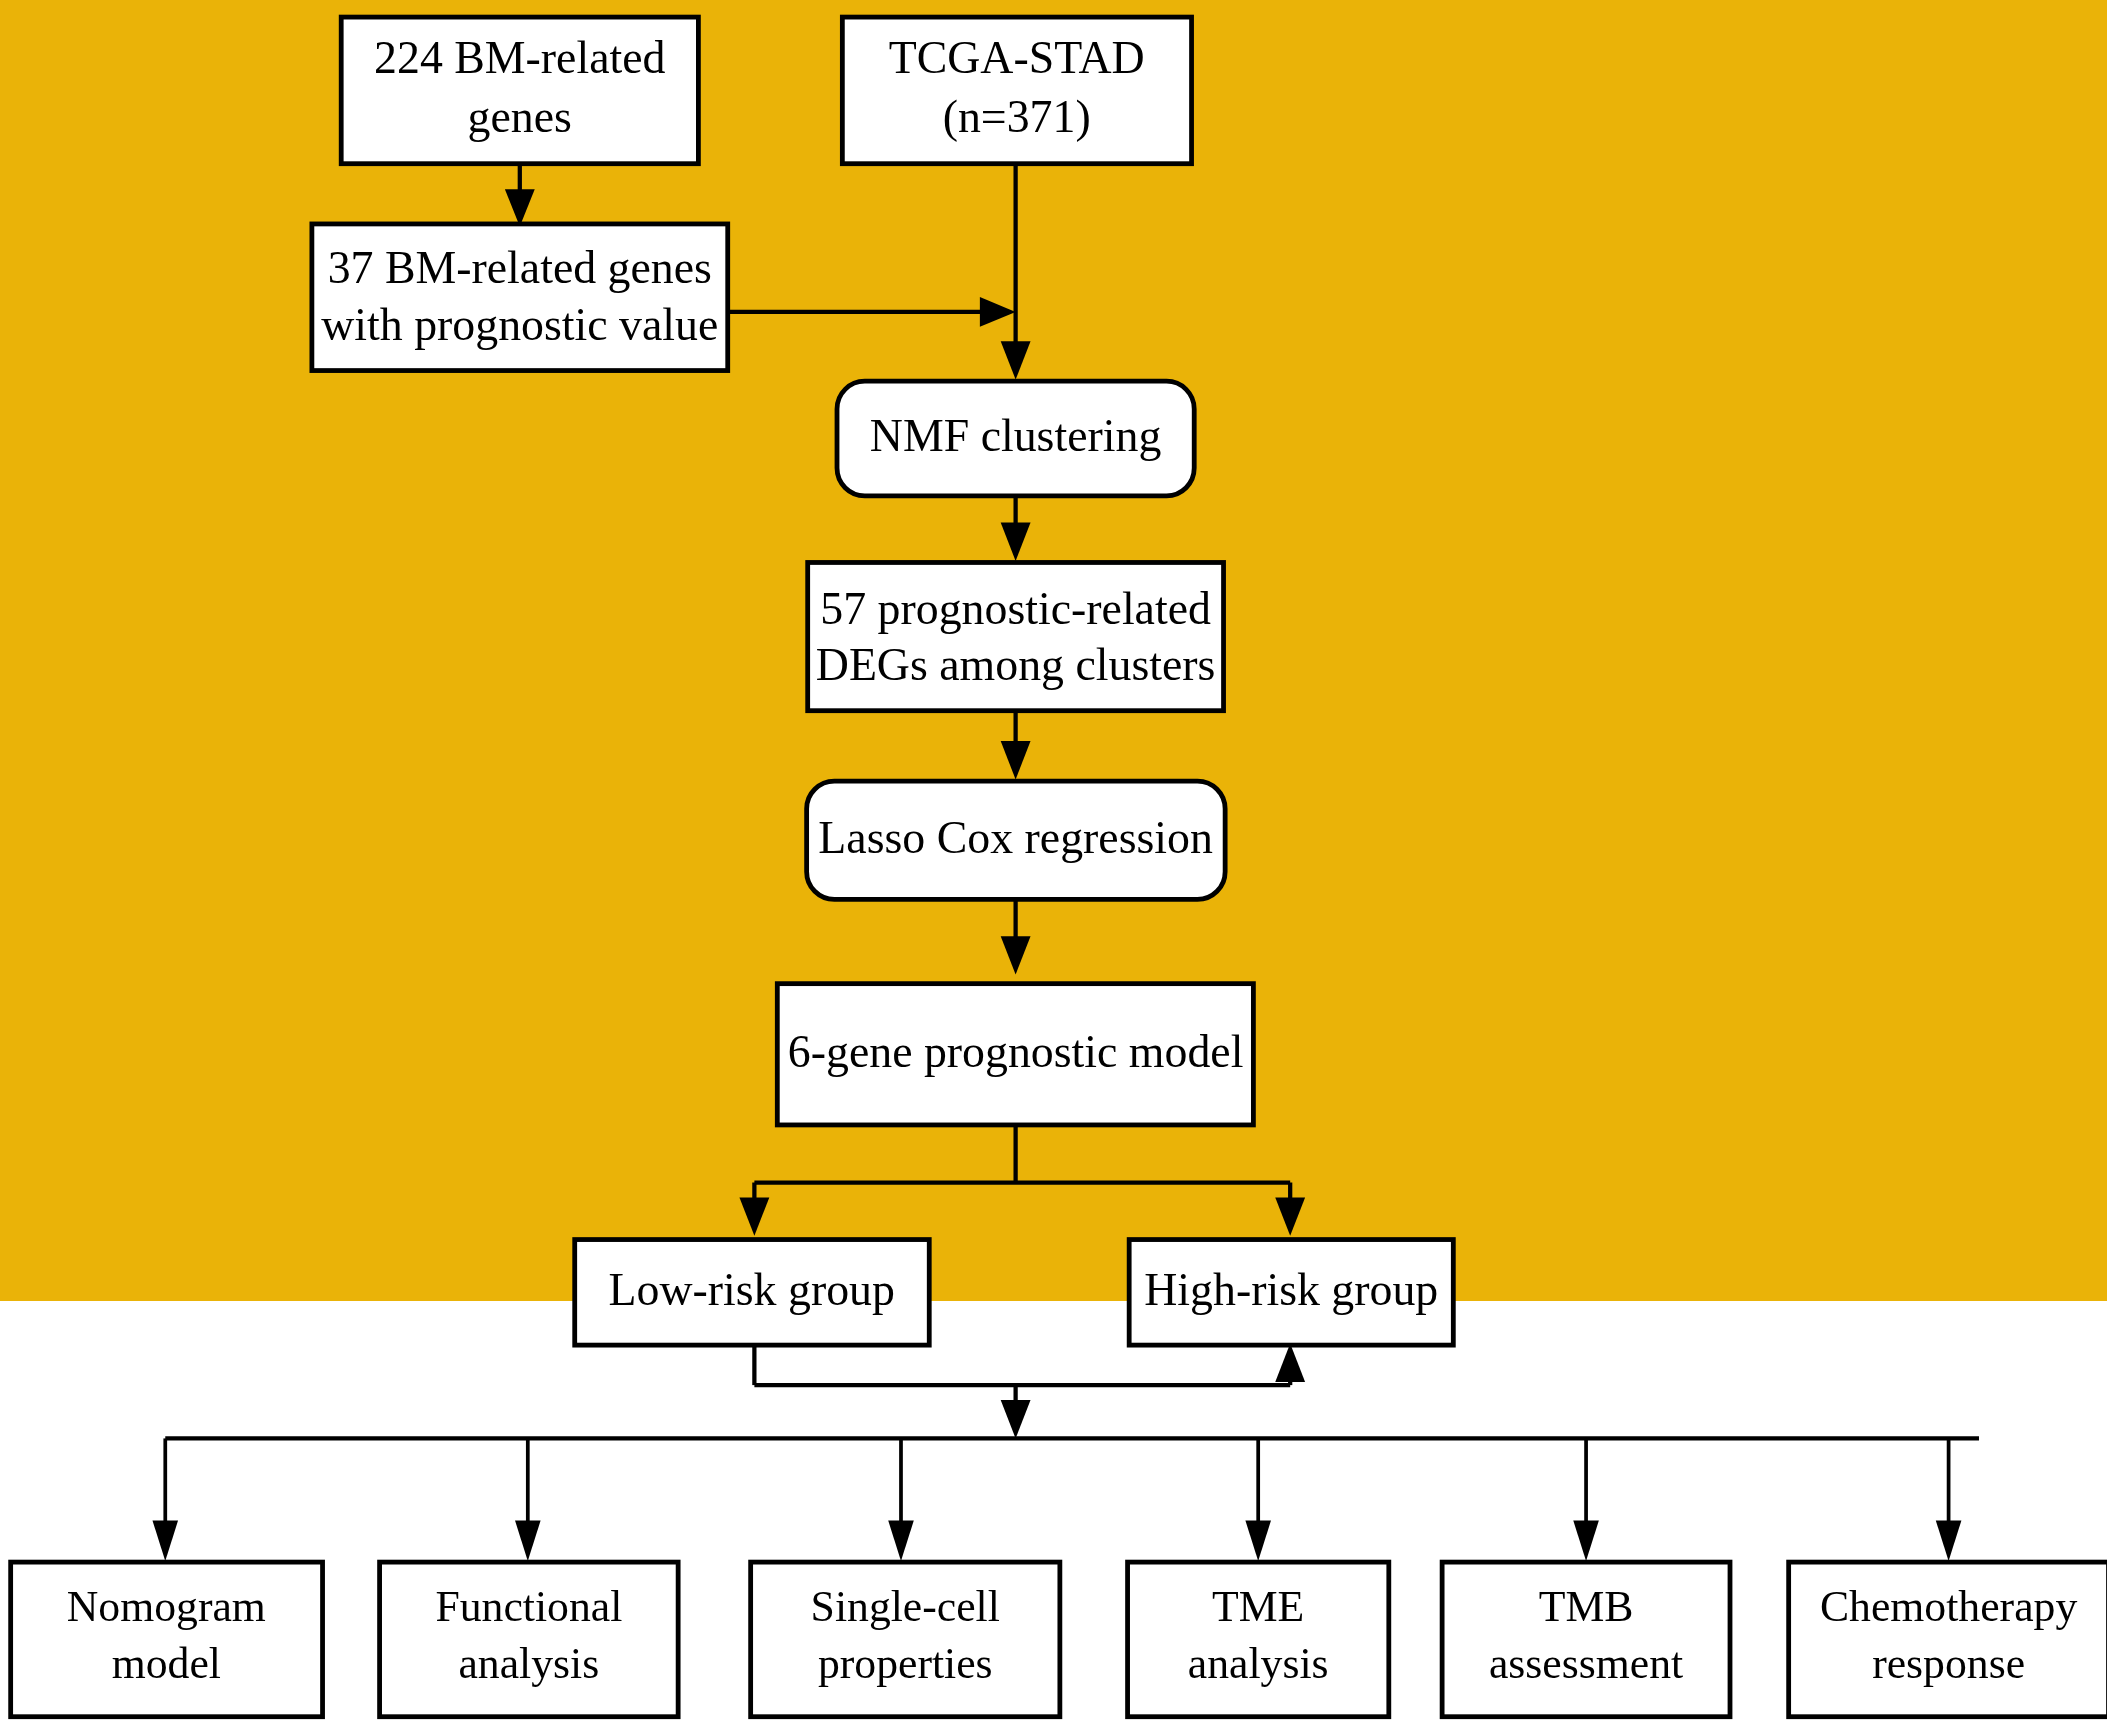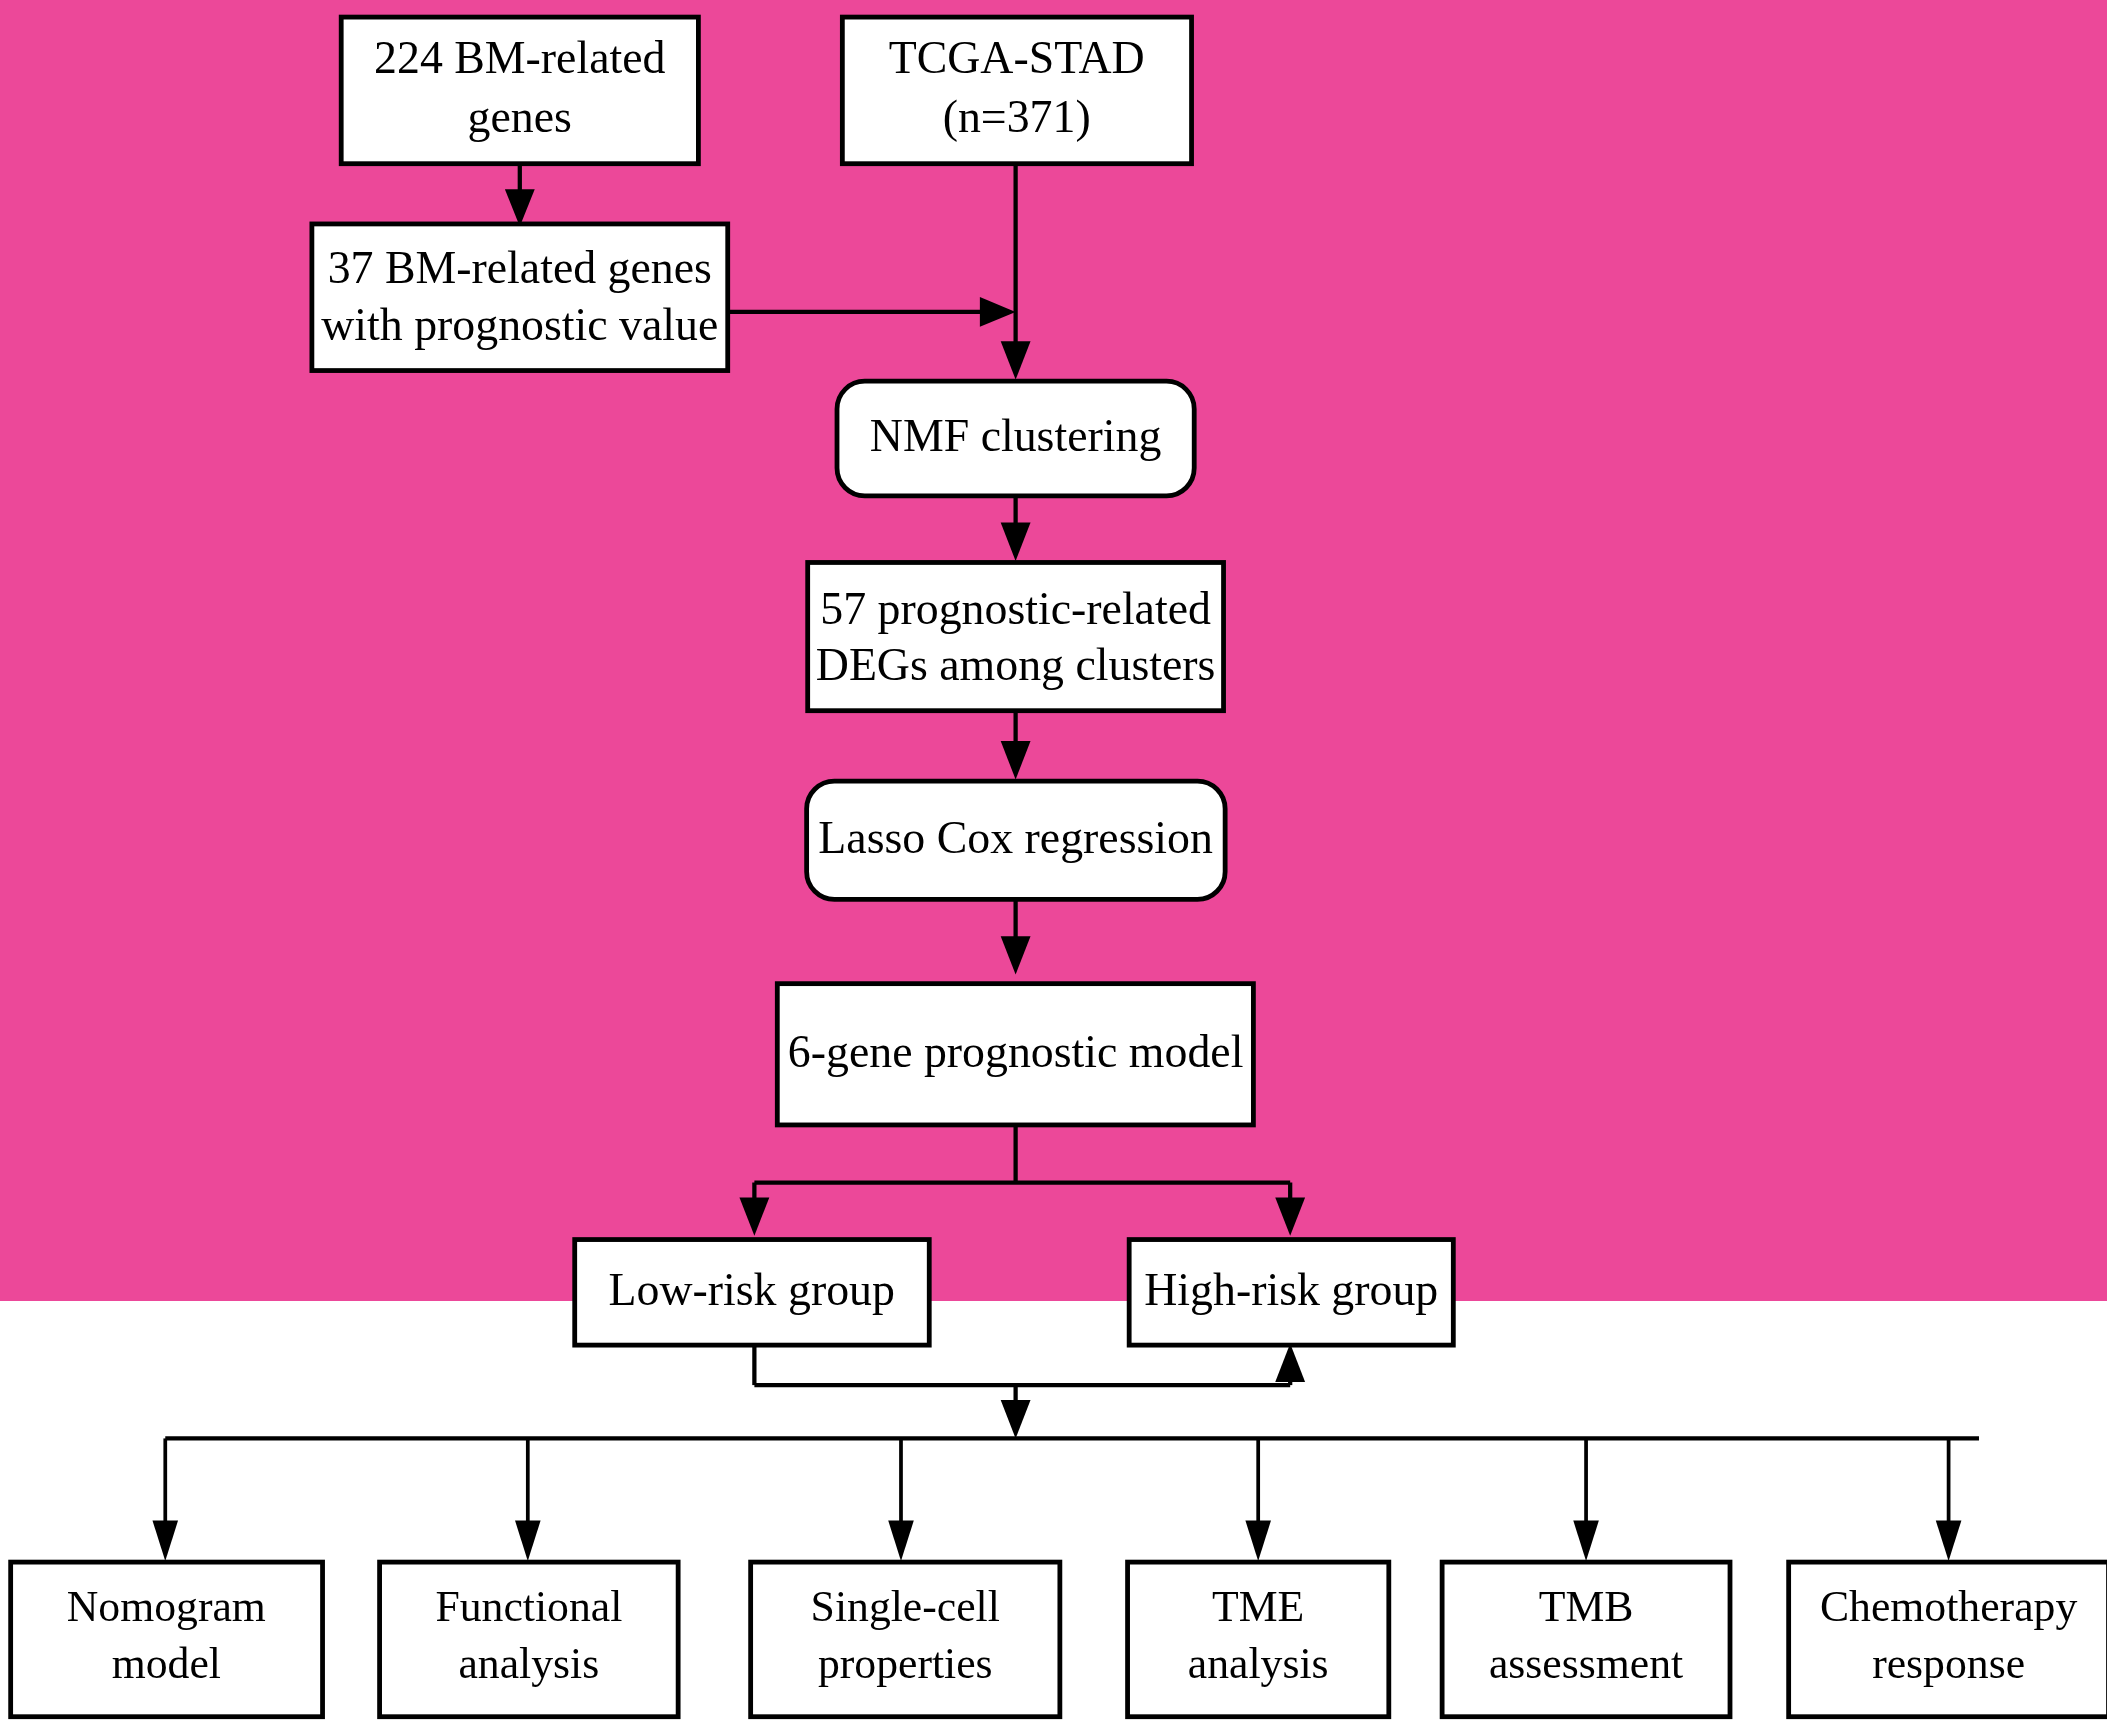--- a/index.html
+++ b/index.html
@@ -10,21 +10,21 @@
   body {
     width: 2108px;
     height: 1729px;
     font-family: "Liberation Serif", "DejaVu Serif", serif;
     overflow: hidden;
   }
   #flowchart-root {
     position: relative;
     width: 2108px;
     height: 1301px;
-    background: #ec4899;
+    background: #eab308;
   }
   svg.diagram {
     display: block;
     width: 2108px;
     height: 1729px;
   }
   .node-rect {
     fill: #ffffff;
     stroke: #000000;
     stroke-width: 9;

